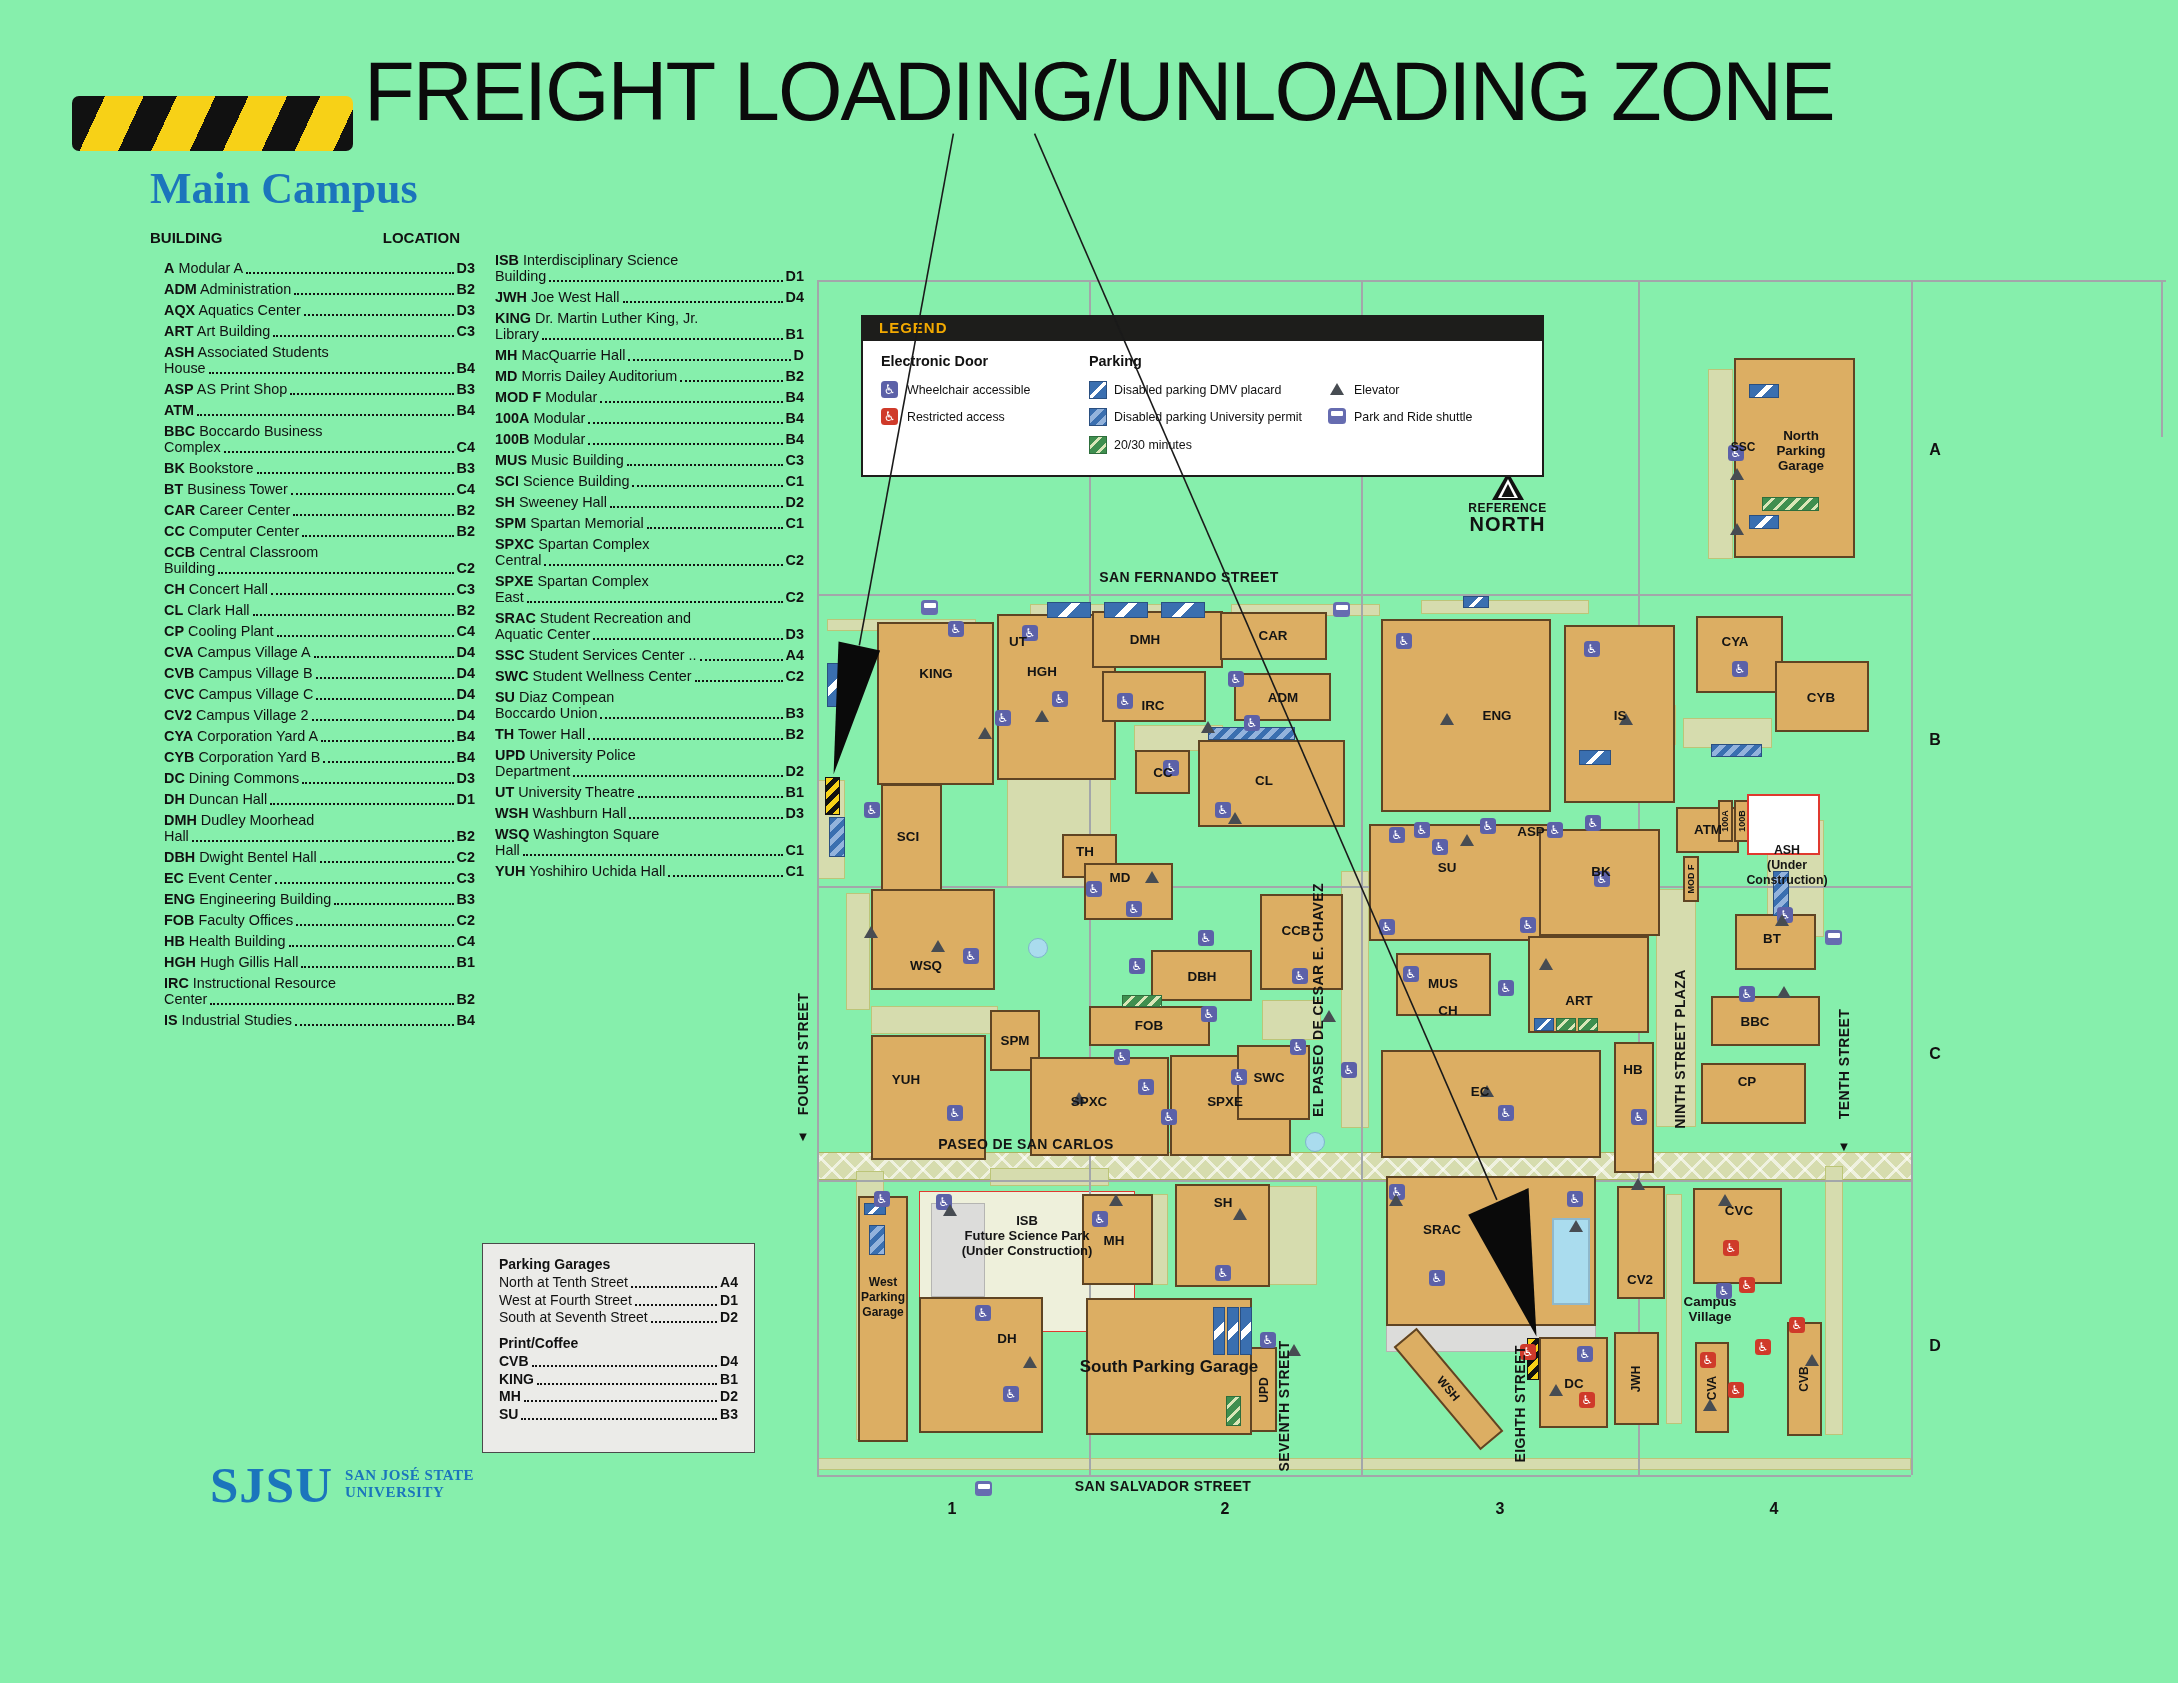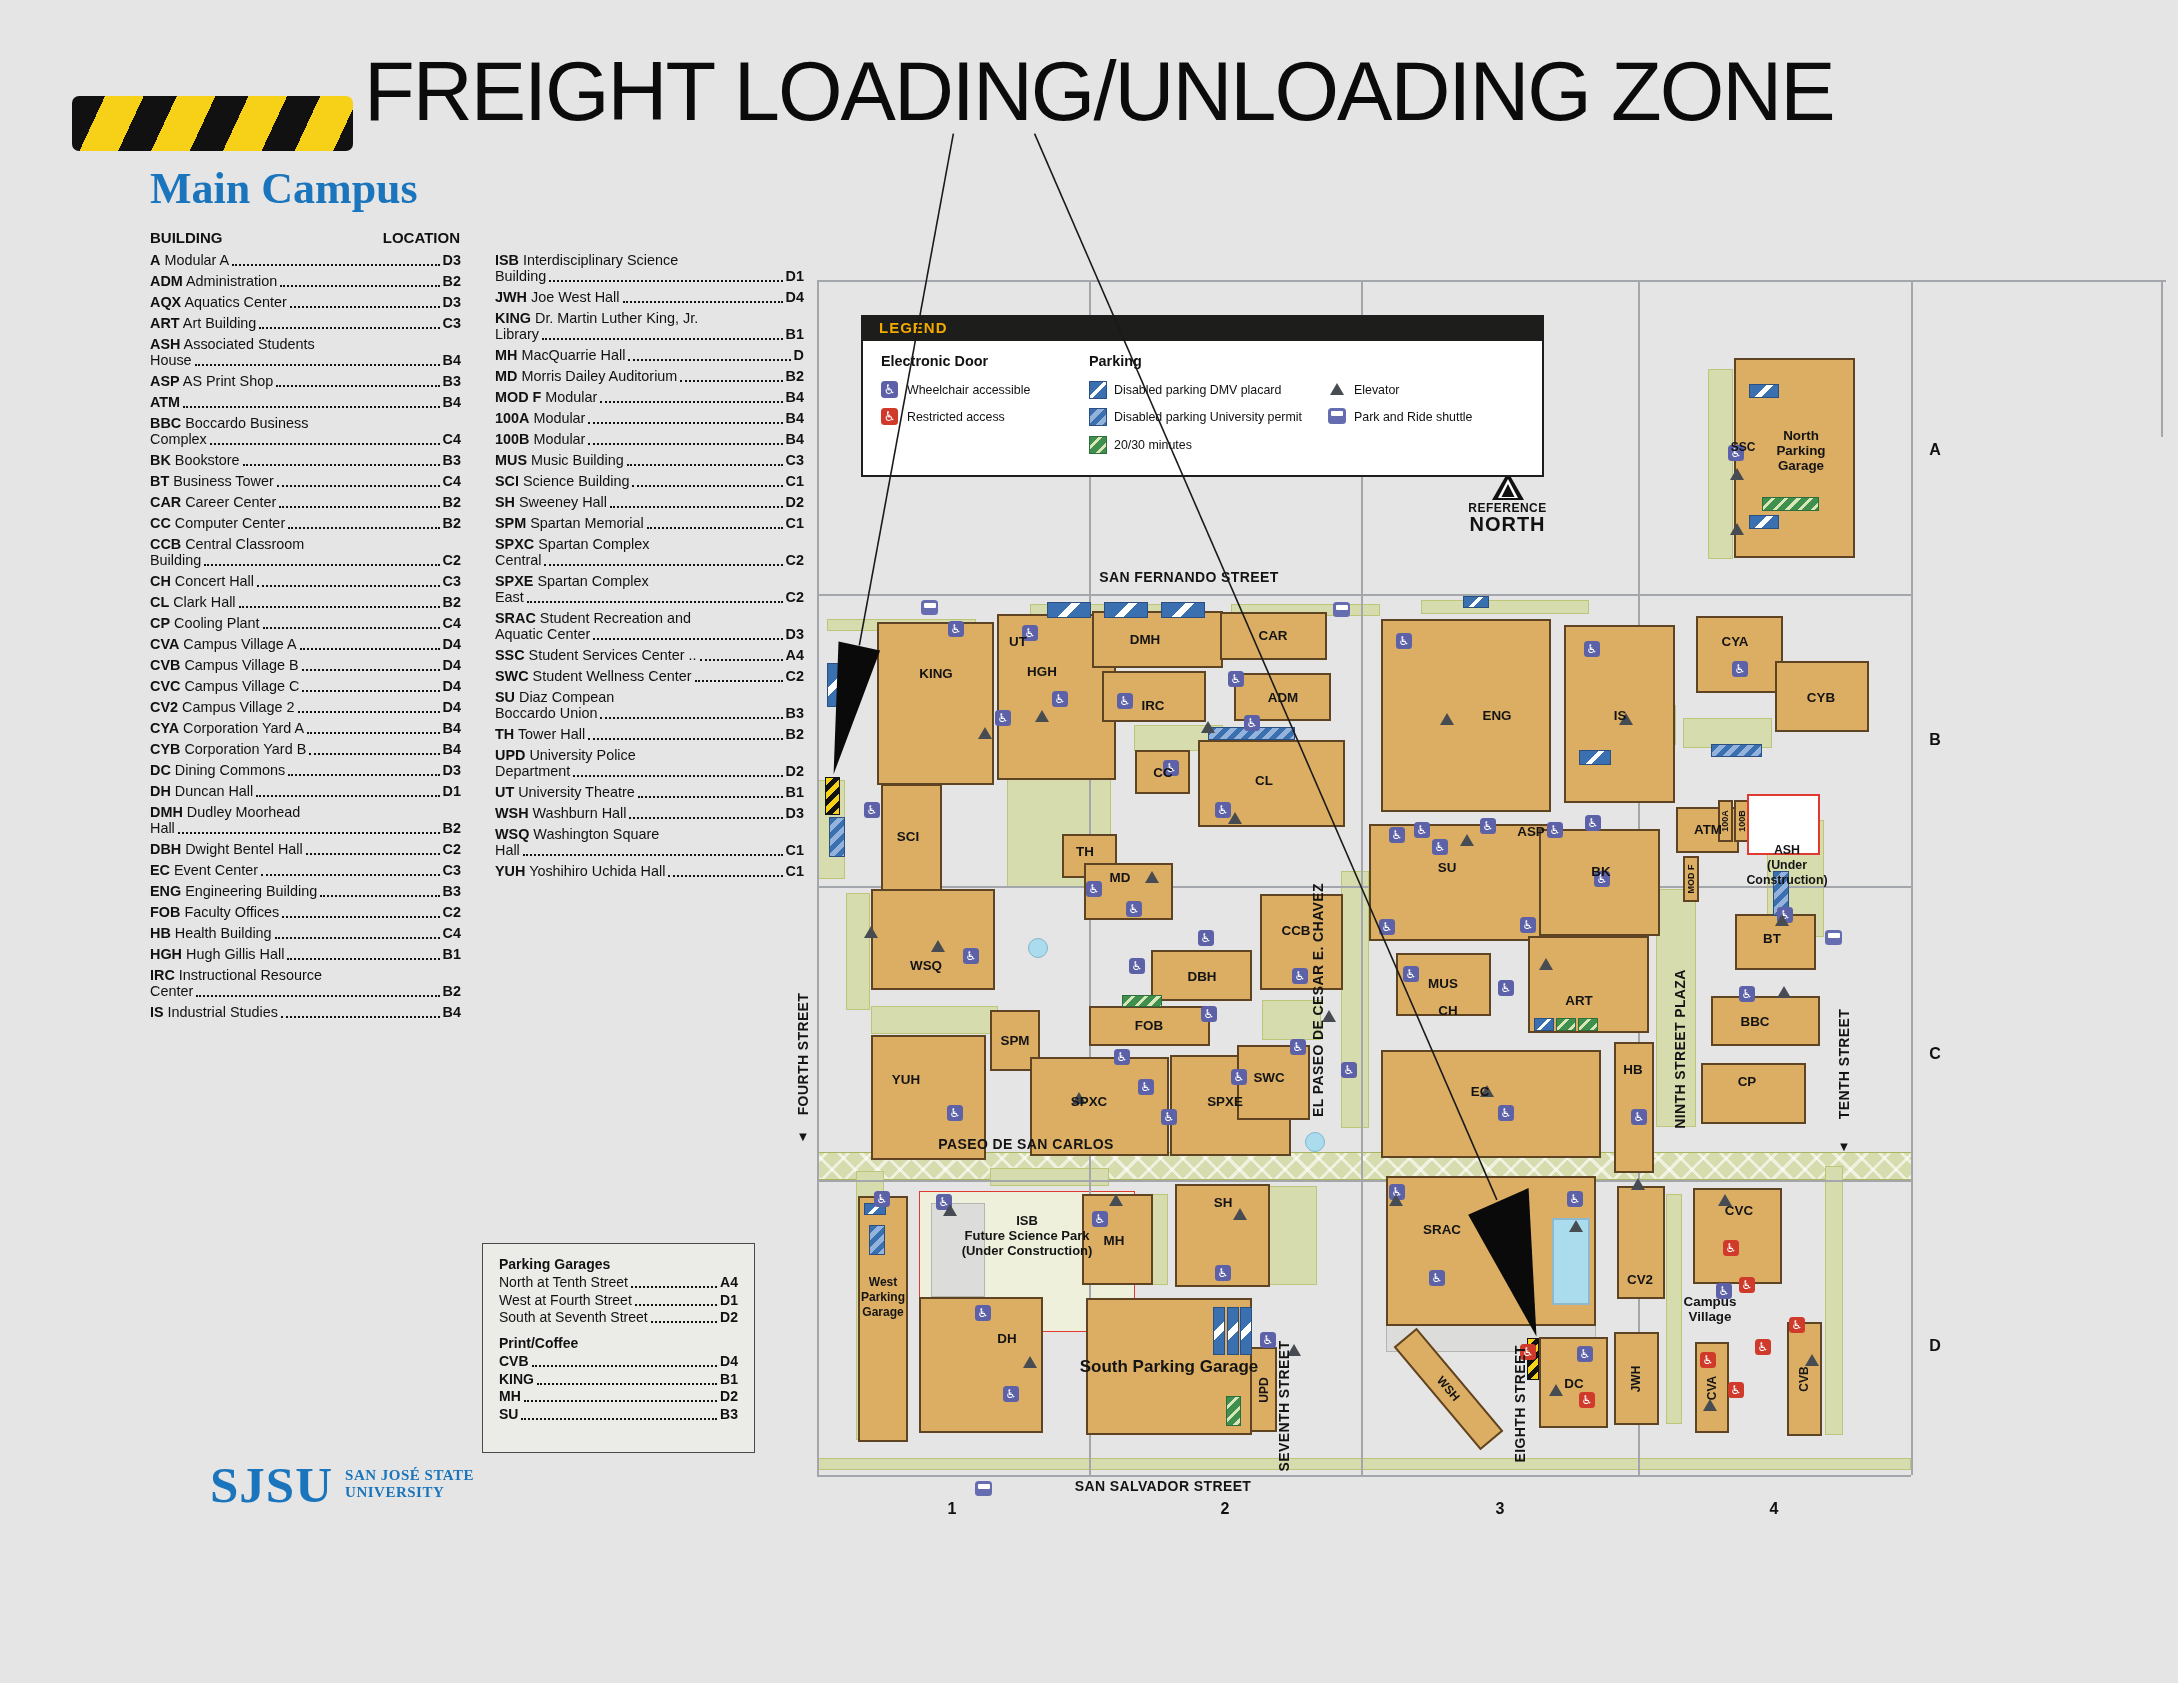--- a/index.html
+++ b/index.html
@@ -1,29 +1,29 @@
 <!DOCTYPE html>
 <html><head>
 <meta charset="utf-8">
 <style>
   html,body{margin:0;padding:0;background:#fff;}
-  #page{position:relative;width:2178px;height:1683px;background:#e5e5e5;overflow:hidden;
+  #page{position:relative;width:2178px;height:1683px;background:#86efac;overflow:hidden;
         font-family:"Liberation Sans",sans-serif;color:#111;}
   
   #hazard{position:absolute;left:72px;top:96px;width:281px;height:55px;border-radius:7px;
           background:repeating-linear-gradient(115deg,#111 0 30px,#f7d117 30px 65px);}
   #title{position:absolute;left:364px;top:44px;margin:0;font-size:83px;font-weight:500;
          letter-spacing:-2px;white-space:nowrap;color:#0b0b0b;}
   
   #mc{position:absolute;left:150px;top:163px;font-family:"Liberation Serif",serif;
       font-weight:bold;font-size:44px;color:#1b75bc;}
   .listhead{position:absolute;top:229px;font-size:15px;font-weight:bold;}
   #lh-b{left:150px;} #lh-l{left:366px;width:94px;text-align:right;}
   .lcol{position:absolute;top:252px;font-size:14.4px;line-height:16px;}
-  #col1{left:150px;width:311px;} #col2{left:495px;width:309px;}
+  #col1{left:164px;width:311px;margin-top:8px;} #col2{left:495px;width:309px;}
   .entry{display:flex;align-items:flex-end;margin-bottom:5px;}
   .entry .txt{white-space:nowrap;}
   .lead{flex:1;border-bottom:2px dotted #111;margin:0 3px 2px 3px;min-width:12px;}
   .loc{font-weight:bold;}
   .entry2{margin-bottom:5px;}
   .entry2 .l1{white-space:nowrap;}
   .entry2 .l2{display:flex;align-items:flex-end;}
   
   #infobox{position:absolute;left:482px;top:1243px;width:273px;height:210px;background:#ebebe8;
            border:1.5px solid #4a4a4a;box-sizing:border-box;padding:12px 16px;font-size:14px;}

